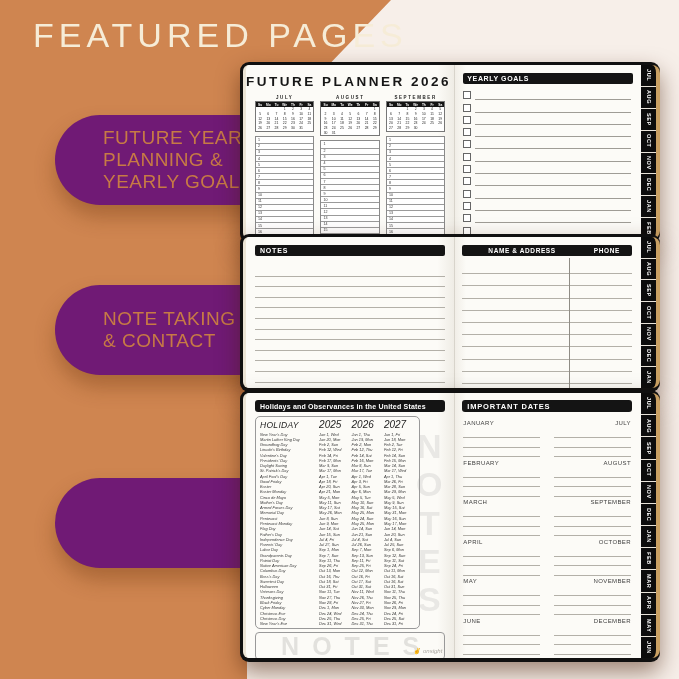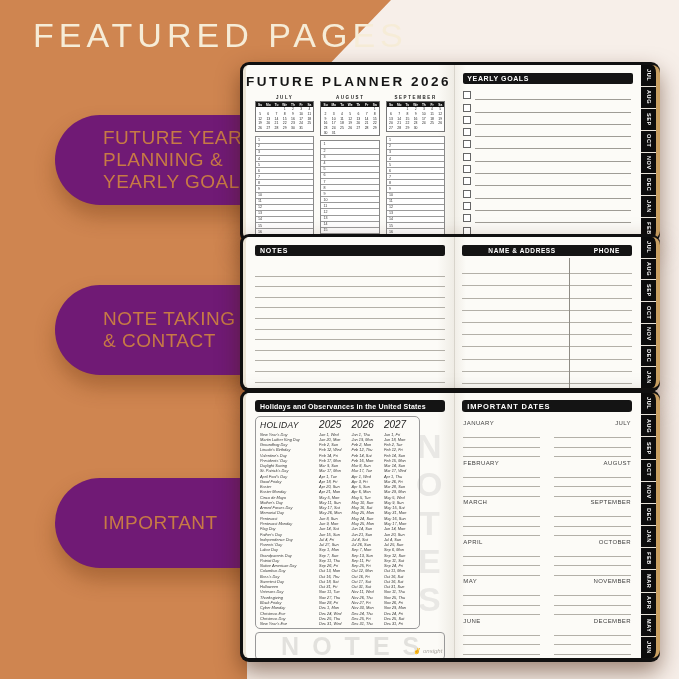--- a/index.html
+++ b/index.html
@@ -119,21 +119,20 @@
   <div class="pill pill1">
     <div>FUTURE YEAR</div>
     <div>PLANNING &amp;</div>
     <div>YEARLY GOALS</div>
   </div>
   <div class="pill pill2">
     <div>NOTE TAKING</div>
     <div>&amp; CONTACT</div>
   </div>
   <div class="pill pill3">
-    <div>IMPORTANT</div>
   </div>
 
   <div class="notebook nb-top">
     <div class="pages">
       <div class="page page-l">
         <div class="fp-title">FUTURE PLANNER 2026</div>
         <div class="fp-cals" id="fp-cals">
             <div class="calcol">
               <div class="cal-title">JULY</div>
               <div class="cal-box">

